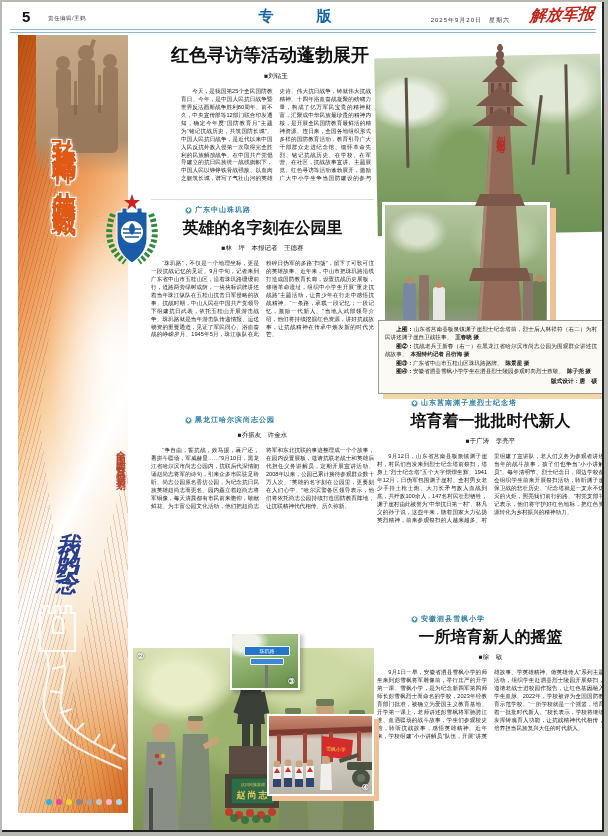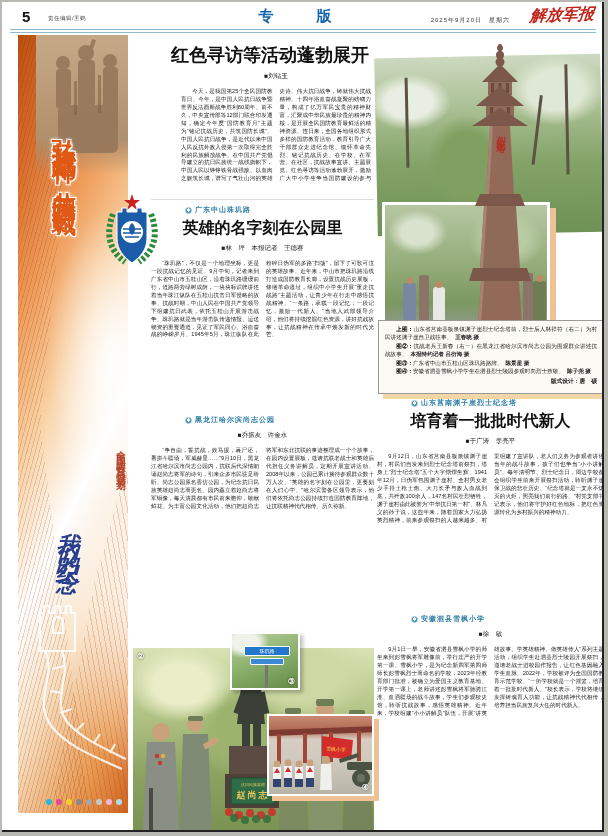--- a/index.html
+++ b/index.html
@@ -225,20 +225,21 @@
     <h2>培育着一批批时代新人</h2>
     <div class="byline">■于广涛　李亮平</div>
     <div class="body-text">9月12日，山东省莒南县板泉镇渊子崖村，村民们自发来到烈士纪念塔前祭扫，塔身上“烈士纪念塔”五个大字熠熠生辉。1941年12月，日伪军包围渊子崖村。全村男女老少手持土枪土炮、大刀长矛与敌人血战到底，共歼敌100余人，147名村民壮烈牺牲，渊子崖村由此被誉为“中华抗日第一村”。林凡义的孙子说，这些年来，随着国家大力弘扬英烈精神，前来参观祭扫的人越来越多。村里组建了宣讲队，老人们义务为参观者讲述当年的战斗故事，孩子们也争当“小小讲解员”。每年清明节、烈士纪念日，周边学校都会组织学生前来开展祭扫活动，聆听渊子崖保卫战的悲壮历史。“纪念塔就是一支永不熄灭的火炬，照亮我们前行的路。”村党支部书记表示，他们将守护好红色地标，把红色资源转化为乡村振兴的精神动力。</div>
   </div>
 
   <div class="article art-d">
     <div class="kicker">
         <span class="kic"></span>
       <span>安徽泗县雪枫小学</span>
       </div>
+    <h2>一所培育新人的摇篮</h2>
     <div class="byline">■徐　敏</div>
     <div class="body-text">9月1日一早，安徽省泗县雪枫小学的师生来到彭雪枫将军雕像前，举行庄严的开学第一课。雪枫小学，是为纪念新四军第四师师长彭雪枫烈士而命名的学校，2023年经教育部门批准，被确立为爱国主义教育基地。开学第一课上，老师讲述彭雪枫将军驰骋江淮、血洒疆场的战斗故事，学生们参观校史馆，聆听抗战故事，感悟英雄精神。近年来，学校组建“小小讲解员”队伍，开展“讲英雄故事、学英雄精神、做英雄传人”系列主题活动，组织学生赴泗县烈士陵园开展祭扫，邀请老战士进校园作报告，让红色基因融入学生血脉。2022年，学校被评为全国国防教育示范学校。“一所学校就是一个摇篮，培育着一批批时代新人。”校长表示，学校将继续发挥铸魂育人功能，让抗战精神代代相传，培养担当民族复兴大任的时代新人。</div>
   </div>
 
   <div class="photo-tower">
     <div class="tp-top">
       <div class="trunk" style="left:30px;top:20px;height:90px"></div>
       <div class="trunk" style="left:190px;top:10px;height:110px"></div>
       <div class="trunk" style="left:160px;top:40px;height:70px;transform:rotate(8deg)"></div>
     </div>

